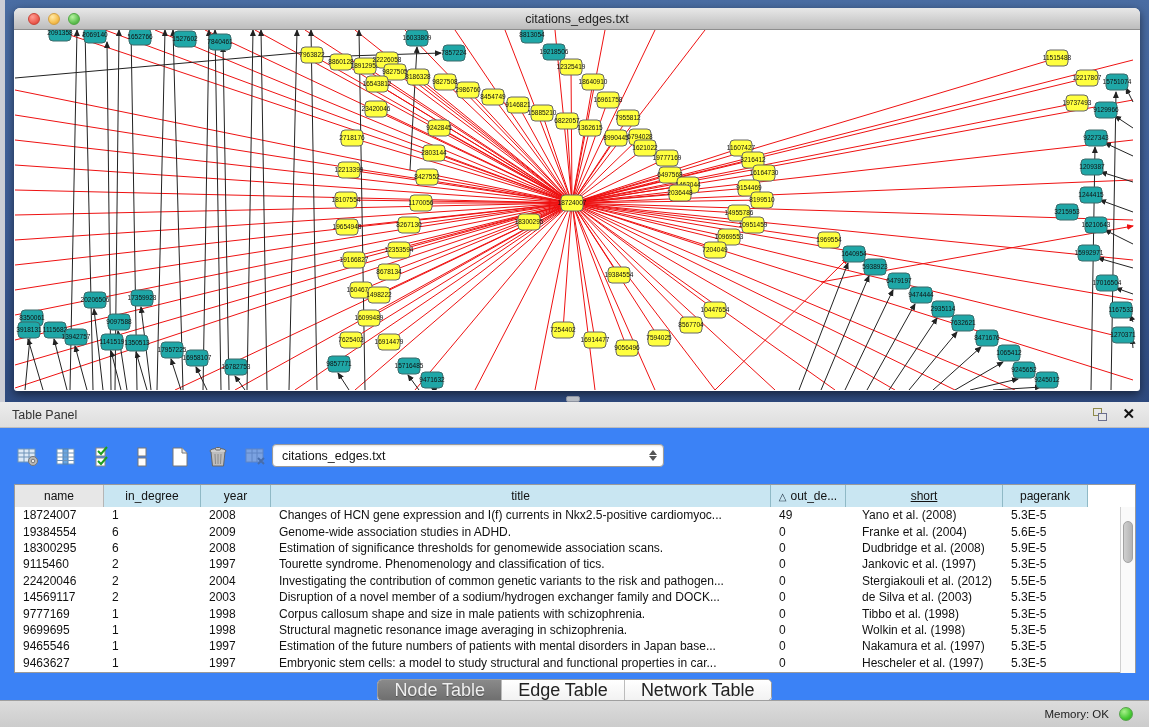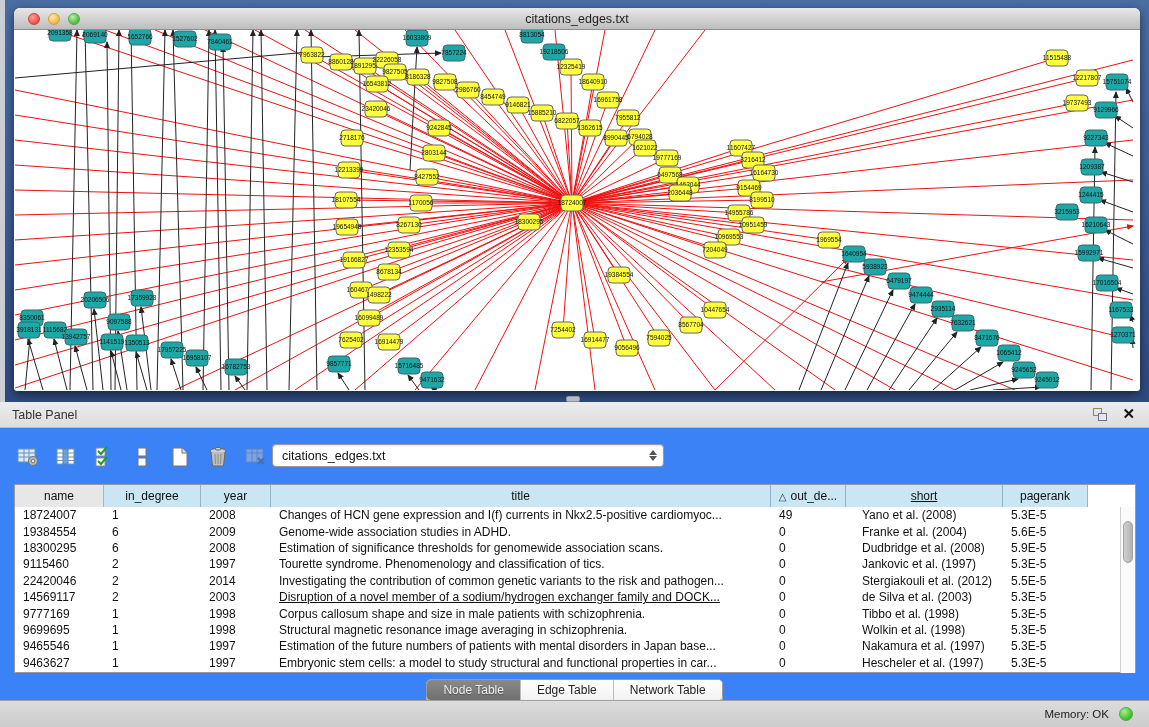--- a/index.html
+++ b/index.html
@@ -68,21 +68,21 @@
   .g-cell { font-size:12px; color:#111; white-space:nowrap; overflow:hidden; flex:0 0 auto;
     padding-left:8px; }
   .vscroll { position:absolute; right:0px; top:22px; width:15px; height:166px; background:#fafafa; border-left:1px solid #d0d0d0; }
   .vthumb { position:absolute; left:2px; top:14px; width:10px; height:42px; border-radius:6px;
     background:linear-gradient(90deg,#cfcfcf,#b4b4b4); border:1px solid #a2a2a2; }
 
   
   .tabs { position:absolute; left:0; right:0; top:277px; height:24px; display:flex; justify-content:center; }
   .seg { display:flex; height:22px; border:1px solid #9a9a9a; border-radius:5px; overflow:hidden;
     background:#fdfdfd; box-shadow:0 1px 0 rgba(255,255,255,.7); }
-  .seg .tab { padding:0 16px; font-size:12px; display:flex; align-items:center; color:#222;
+  .seg .tab { padding:0 16px; font-size:18px; display:flex; align-items:center; color:#222;
     border-right:1px solid #bcbcbc; background:linear-gradient(180deg,#ffffff,#f2f2f2); }
   .seg .tab:last-child { border-right:none; }
   .seg .tab.active { background:linear-gradient(180deg,#8a8a8a,#6f6f6f); color:#efefef;
     text-shadow:0 1px 1px rgba(0,0,0,.35); }
 
   
   .statusbar { position:absolute; left:0; top:700px; width:1149px; height:27px;
     background:linear-gradient(180deg,#dcdcdc,#cccccc); border-top:1px solid #9f9f9f;text-align:center; }
   .mem { position:absolute; right:40px; top:7px; font-size:11.5px; color:#222; }
   .memdot { position:absolute; right:16px; top:6px; width:14px; height:14px; border-radius:50%;
@@ -874,31 +874,31 @@
             <div class="g-cell" style="width: 97px;">2</div>
             <div class="g-cell" style="width: 70px;">1997</div>
             <div class="g-cell" style="width: 500px;">Tourette syndrome. Phenomenology and classification of tics.</div>
             <div class="g-cell" style="width: 75px;">0</div>
             <div class="g-cell" style="width: 157px; padding-left: 16px;">Jankovic et al. (1997)</div>
             <div class="g-cell" style="width: 85px;">5.3E-5</div>
           </div>
           <div class="g-row">
             <div class="g-cell" style="width: 89px;">22420046</div>
             <div class="g-cell" style="width: 97px;">2</div>
-            <div class="g-cell" style="width: 70px;">2014</div>
+            <div class="g-cell" style="width: 70px;">2004</div>
             <div class="g-cell" style="width: 500px;">Investigating the contribution of common genetic variants to the risk and pathogen...</div>
             <div class="g-cell" style="width: 75px;">0</div>
             <div class="g-cell" style="width: 157px; padding-left: 16px;">Stergiakouli et al. (2012)</div>
             <div class="g-cell" style="width: 85px;">5.5E-5</div>
           </div>
           <div class="g-row">
             <div class="g-cell" style="width: 89px;">14569117</div>
             <div class="g-cell" style="width: 97px;">2</div>
             <div class="g-cell" style="width: 70px;">2003</div>
-            <div class="g-cell" style="width: 500px; text-decoration: underline;">Disruption of a novel member of a sodium/hydrogen exchanger family and DOCK...</div>
+            <div class="g-cell" style="width: 500px;">Disruption of a novel member of a sodium/hydrogen exchanger family and DOCK...</div>
             <div class="g-cell" style="width: 75px;">0</div>
             <div class="g-cell" style="width: 157px; padding-left: 16px;">de Silva et al. (2003)</div>
             <div class="g-cell" style="width: 85px;">5.3E-5</div>
           </div>
           <div class="g-row">
             <div class="g-cell" style="width: 89px;">9777169</div>
             <div class="g-cell" style="width: 97px;">1</div>
             <div class="g-cell" style="width: 70px;">1998</div>
             <div class="g-cell" style="width: 500px;">Corpus callosum shape and size in male patients with schizophrenia.</div>
             <div class="g-cell" style="width: 75px;">0</div>

